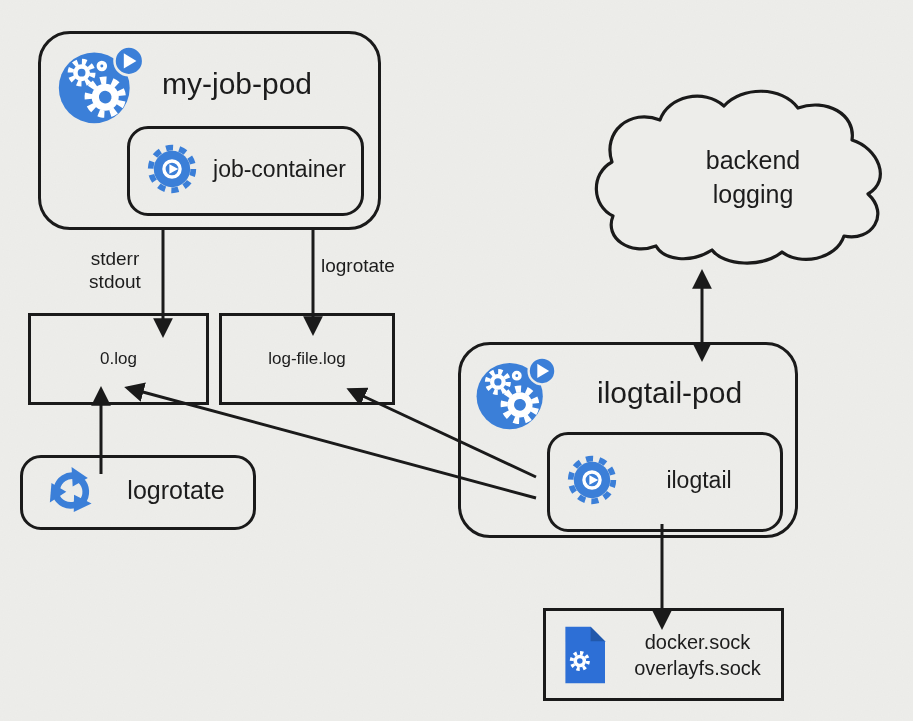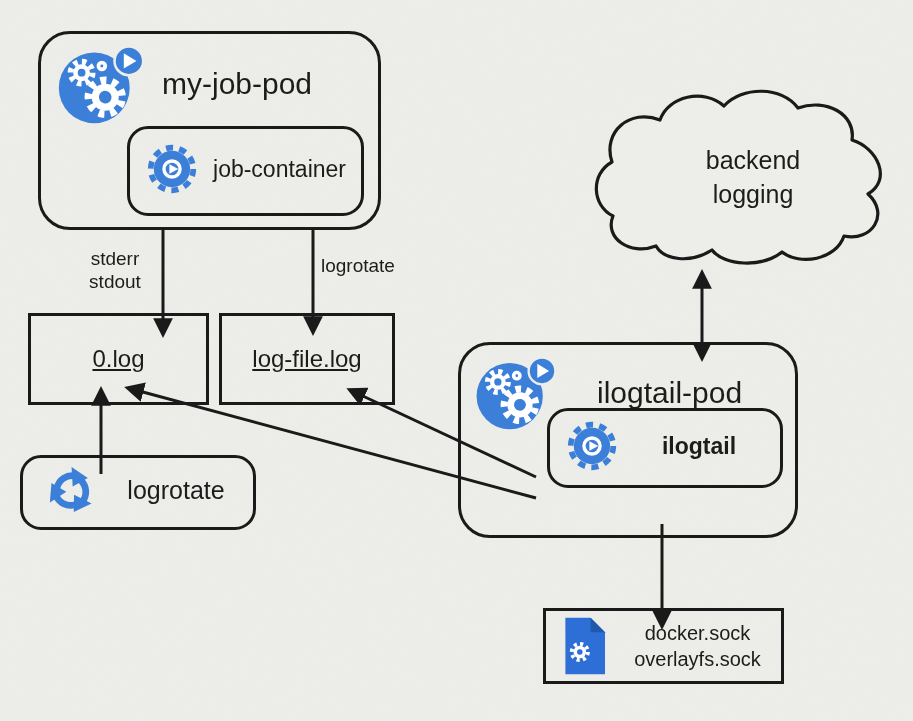--- a/index.html
+++ b/index.html
@@ -51,21 +51,21 @@
     display:flex;align-items:center;
     padding:0 0 4px 16px;
   }
   .cbox .icon{flex:none;}
   .cbox .c-label{
     flex:1;text-align:center;font-size:23px;white-space:nowrap;
   }
   .plainbox{
     display:flex;align-items:center;justify-content:center;
   }
-  .plainbox .file-label{font-size:24px;text-decoration:underline;}
+  .plainbox .file-label{font-size:17px;}
   .edge-label{
     position:absolute;font-size:19px;line-height:23px;color:var(--text);
   }
   .edge-label span{display:block;text-align:center;}
   .cloud-label{
     position:absolute;left:655px;top:143px;width:196px;
     text-align:center;font-size:25px;line-height:34px;
   }
   .cloud-label span{display:block;}
   .sock-box{
@@ -215,35 +215,35 @@
     <span class="file-label">log-file.log</span>
   </div>
 
   <div class="box rounded-lg" style="left:458px;top:342px;width:340px;height:196px;"></div>
   <div class="pod-header" style="left:475px;top:354px;height:78px;gap:40px;">
     <svg class="icon icon-blue" width="82" height="76">
         <use href="#sym-pod"></use>
       </svg>
     <span class="pod-label">ilogtail-pod</span>
   </div>
-  <div class="box rounded-md cbox" style="left:547px;top:408px;width:236px;height:80px;font-weight:bold;">
+  <div class="box rounded-md cbox" style="left:547px;top:432px;width:236px;height:100px;">
     <svg class="icon icon-blue" width="52" height="52">
         <use href="#sym-container"></use>
       </svg>
     <span class="c-label">ilogtail</span>
   </div>
 
   <div class="box rounded-md cbox" style="left:20px;top:455px;width:236px;height:75px;padding-left:20px;">
     <svg class="icon icon-blue" width="56" height="56">
         <use href="#sym-rotate"></use>
       </svg>
     <span class="c-label" style="font-size:25px;">logrotate</span>
   </div>
 
-  <div class="box sock-box" style="left:543px;top:608px;width:241px;height:76px;">
+  <div class="box sock-box" style="left:543px;top:608px;width:241px;height:93px;">
     <svg class="icon icon-doc" width="48" height="60">
         <use href="#sym-doc"></use>
       </svg>
     <span class="sock-label">
       <span>docker.sock</span>
       <span>overlayfs.sock</span>
     </span>
   </div>
 
 </div>

